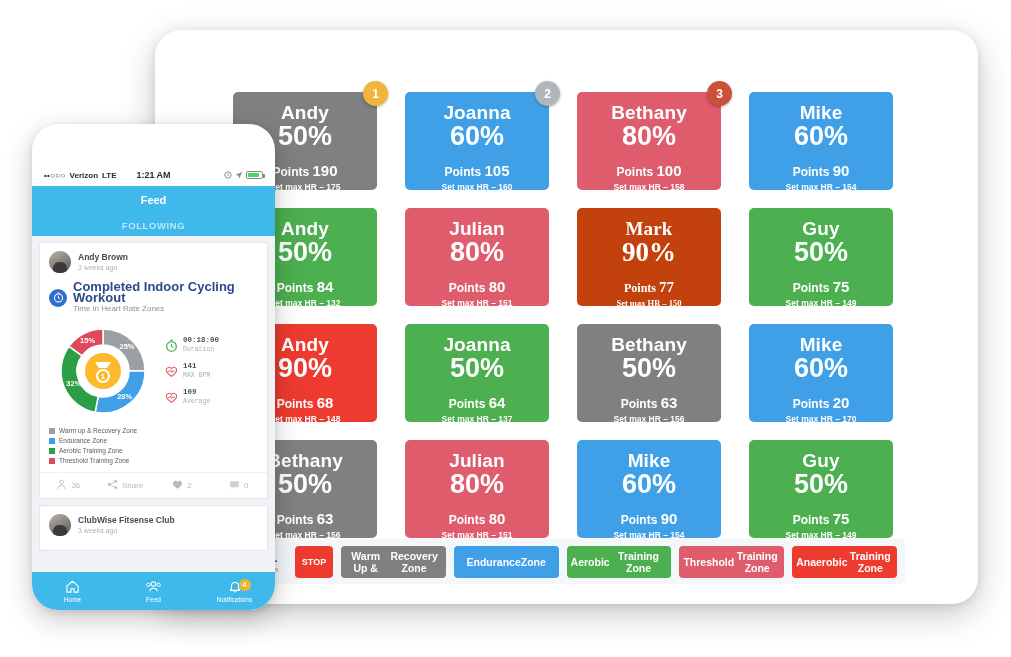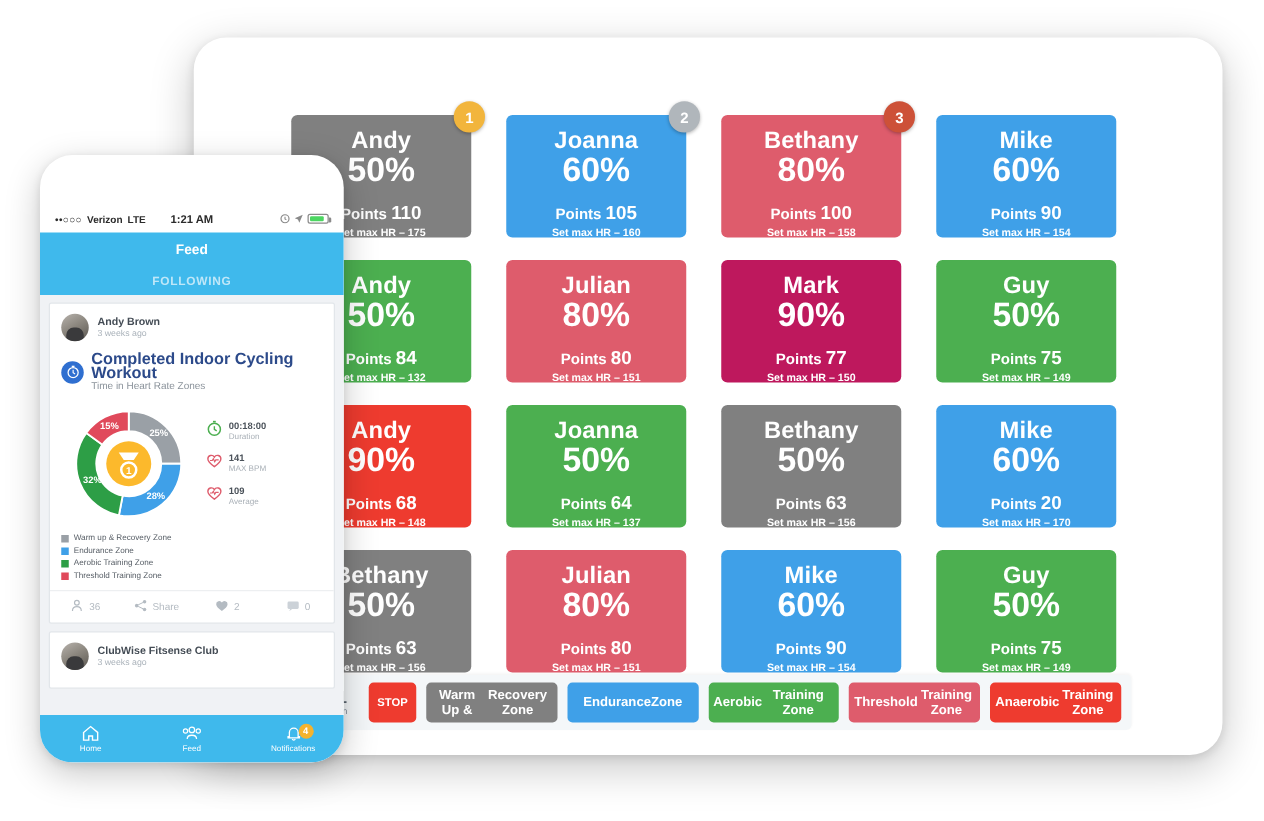--- a/index.html
+++ b/index.html
@@ -154,21 +154,21 @@
     background: #2f6fd0; color: #fff; flex: 0 0 auto;
     display: flex; align-items: center; justify-content: center; font-size: 10px;
   }
   .act-title { font-size: 13px; font-weight: bold; color: #2c4a8a; line-height: 11px; }
   .act-sub { font-size: 8px; color: #8b939b; line-height: 11px; }
 
   #chartrow { display: flex; align-items: center; margin-top: 8px; }
   #donutwrap { position: relative; width: 108px; height: 98px; flex: 0 0 auto; }
   .dlabel { position: absolute; font-size: 7.5px; font-weight: bold; color: #fff; }
   #stats { flex: 1; padding-left: 8px; display: flex; flex-direction: column; gap: 8px; }
-  .stat { display: flex; gap: 5px; }
+  .stat { display: flex; align-items: center; gap: 5px; font-family: Liberation Mono, monospace; }
   .stat .ic { width: 13px; height: 13px; flex: 0 0 auto; }
   .stat .v { font-size: 7.5px; font-weight: bold; color: #4a5159; line-height: 9px; }
   .stat .k { font-size: 6.5px; color: #a9b0b7; line-height: 9px; }
 
   #legend { margin-top: 6px; padding-bottom: 6px; }
   .leg { display: flex; align-items: center; gap: 4px; margin-bottom: 1px; }
   .sw { width: 6px; height: 6px; flex: 0 0 auto; }
   .leg span { font-size: 6.5px; color: #555c64; line-height: 9px; }
 
   #social { display: flex; border-top: 1px solid #edeff1; margin: 0 -9px; padding: 6px 0; }
@@ -195,21 +195,21 @@
 
 <div id="stage">
 
   <div id="tablet">
 
     <div id="grid">
         <div class="tile" style="background: rgb(128, 128, 128);">
           <div class="rank" style="background:#f2b53c">1</div>
           <div class="tile-name">Andy</div>
           <div class="tile-pct">50%</div>
-          <div class="tile-points"><span>Points</span> <span class="num">110</span></div>
+          <div class="tile-points"><span>Points</span> <span class="num">190</span></div>
           <div class="tile-hr">Set max HR – 175</div>
         </div>
         <div class="tile" style="background: rgb(63, 160, 232);">
           <div class="rank" style="background:#b0b6bb">2</div>
           <div class="tile-name">Joanna</div>
           <div class="tile-pct">60%</div>
           <div class="tile-points"><span>Points</span> <span class="num">105</span></div>
           <div class="tile-hr">Set max HR – 160</div>
         </div>
         <div class="tile" style="background: rgb(222, 92, 108);">
@@ -230,21 +230,21 @@
           <div class="tile-pct">50%</div>
           <div class="tile-points"><span>Points</span> <span class="num">84</span></div>
           <div class="tile-hr">Set max HR – 132</div>
         </div>
         <div class="tile" style="background: rgb(222, 92, 108);">
           <div class="tile-name">Julian</div>
           <div class="tile-pct">80%</div>
           <div class="tile-points"><span>Points</span> <span class="num">80</span></div>
           <div class="tile-hr">Set max HR – 151</div>
         </div>
-        <div class="tile" style="background: #be185d;">
+        <div class="tile" style="background: #c2410c; font-family: Liberation Serif, serif;">
           <div class="tile-name">Mark</div>
           <div class="tile-pct">90%</div>
           <div class="tile-points"><span>Points</span> <span class="num">77</span></div>
           <div class="tile-hr">Set max HR – 150</div>
         </div>
         <div class="tile" style="background: rgb(76, 175, 80);">
           <div class="tile-name">Guy</div>
           <div class="tile-pct">50%</div>
           <div class="tile-points"><span>Points</span> <span class="num">75</span></div>
           <div class="tile-hr">Set max HR – 149</div>

